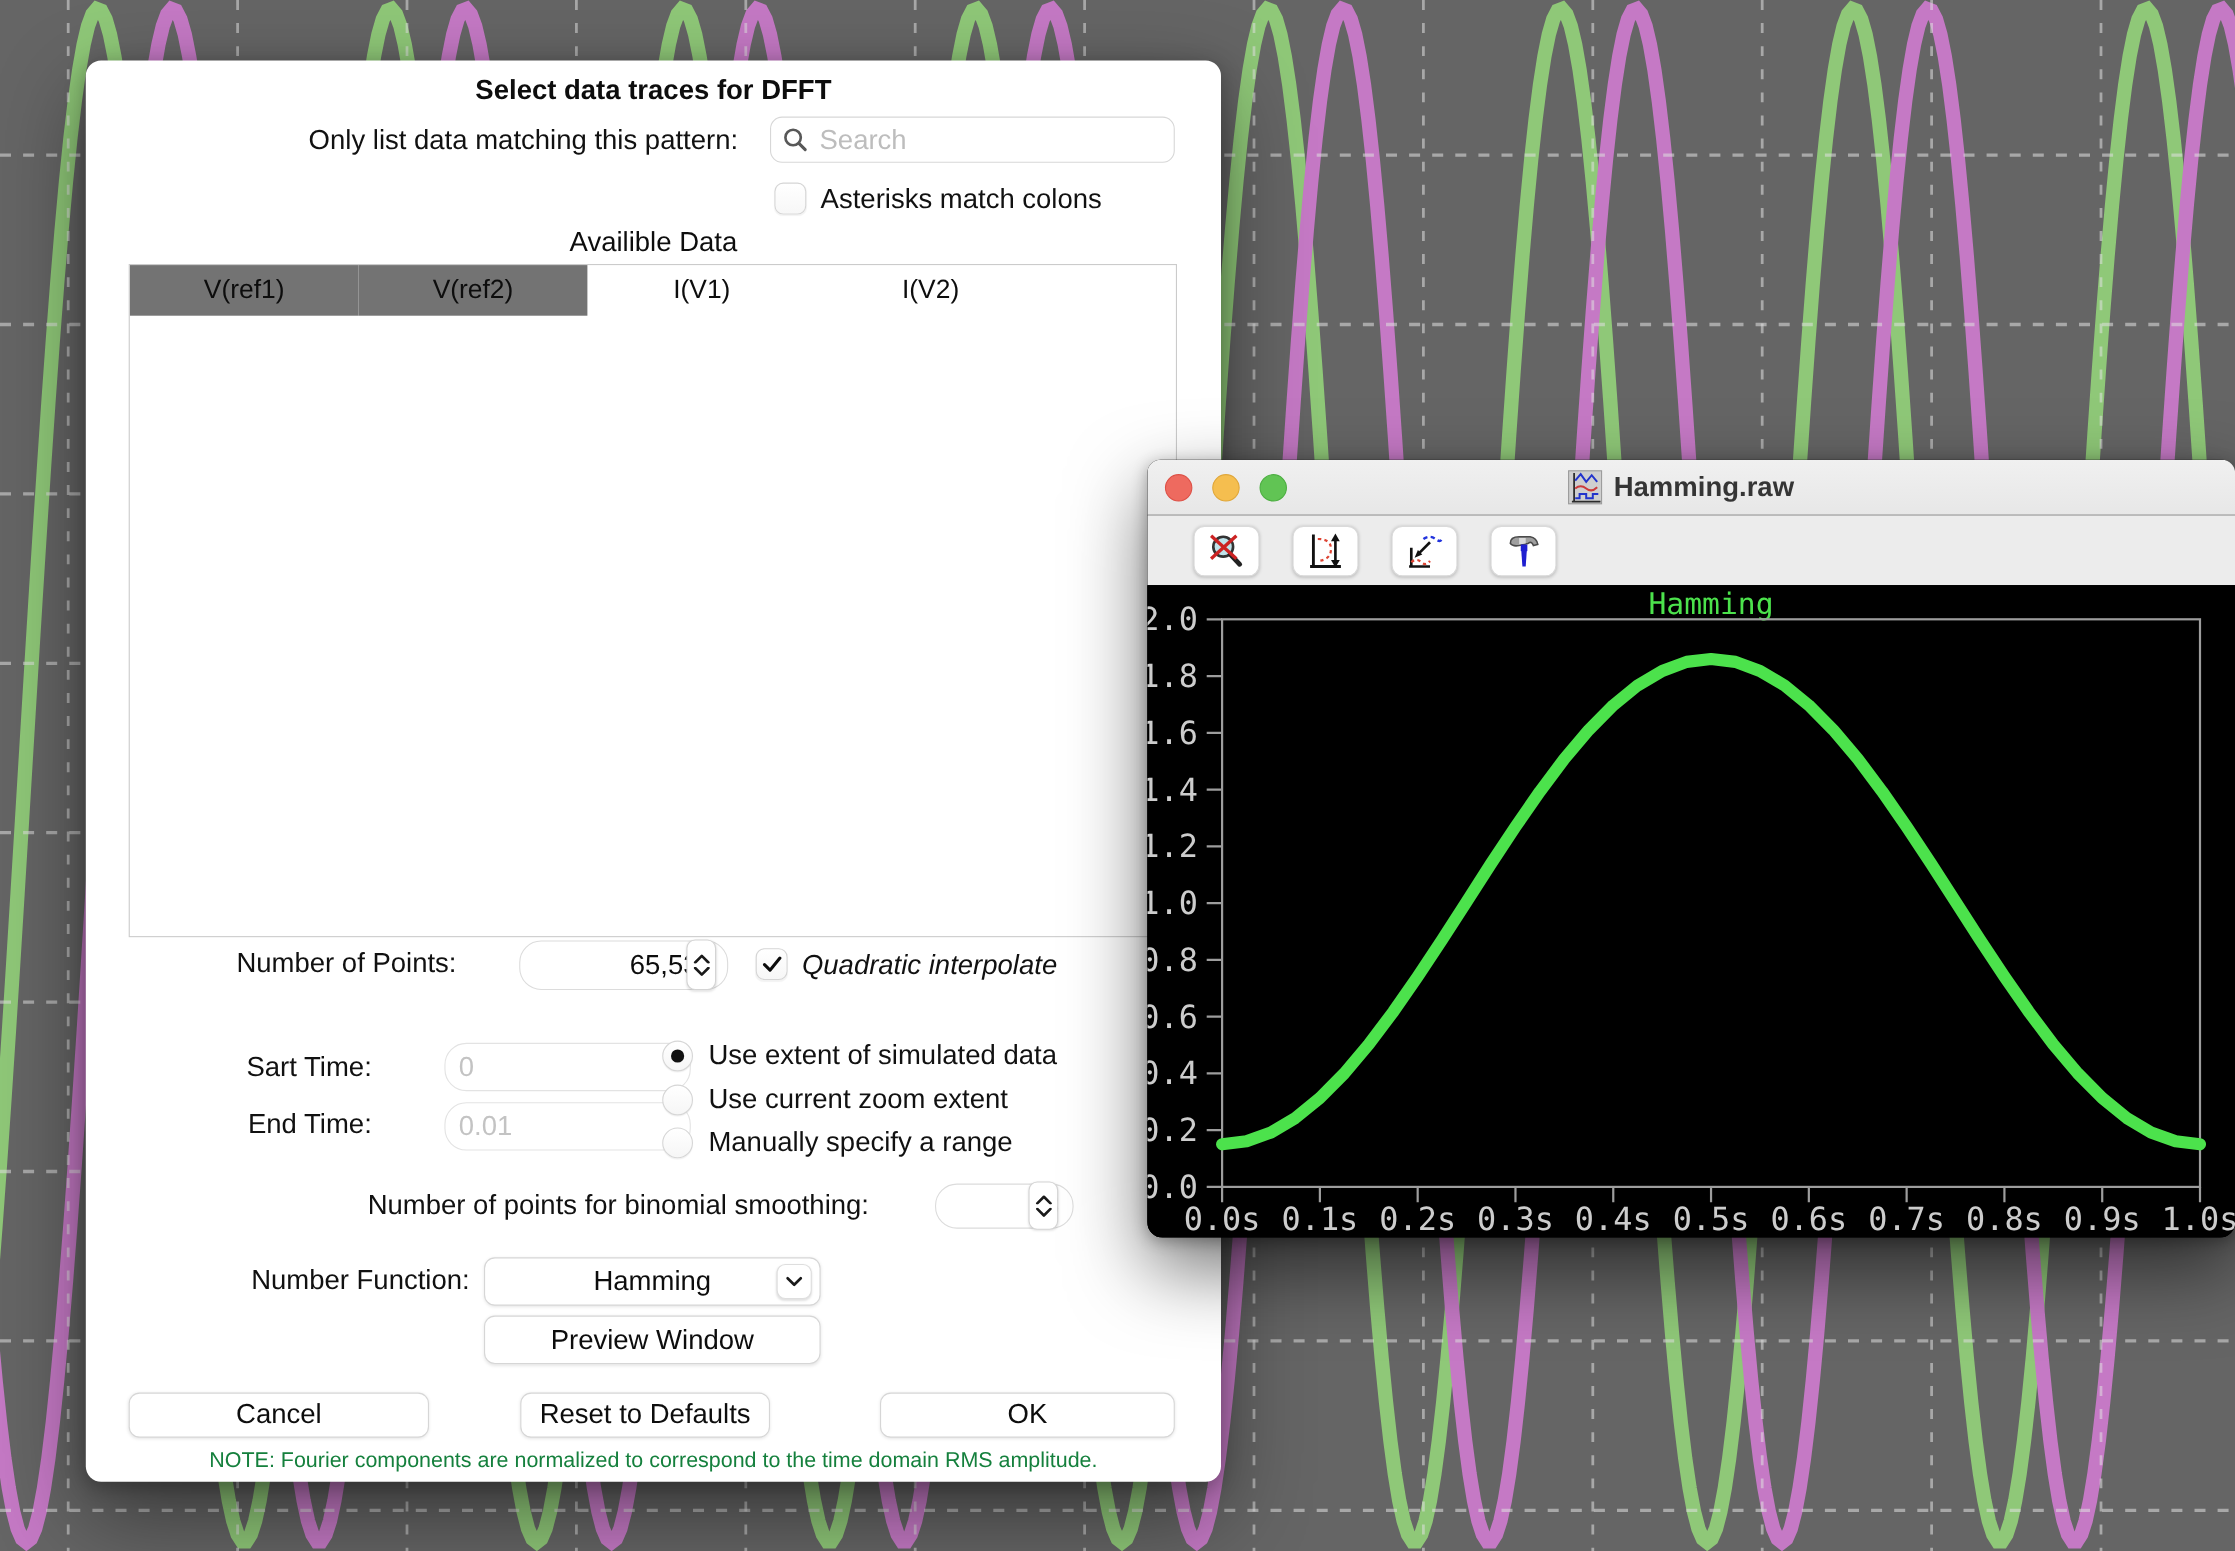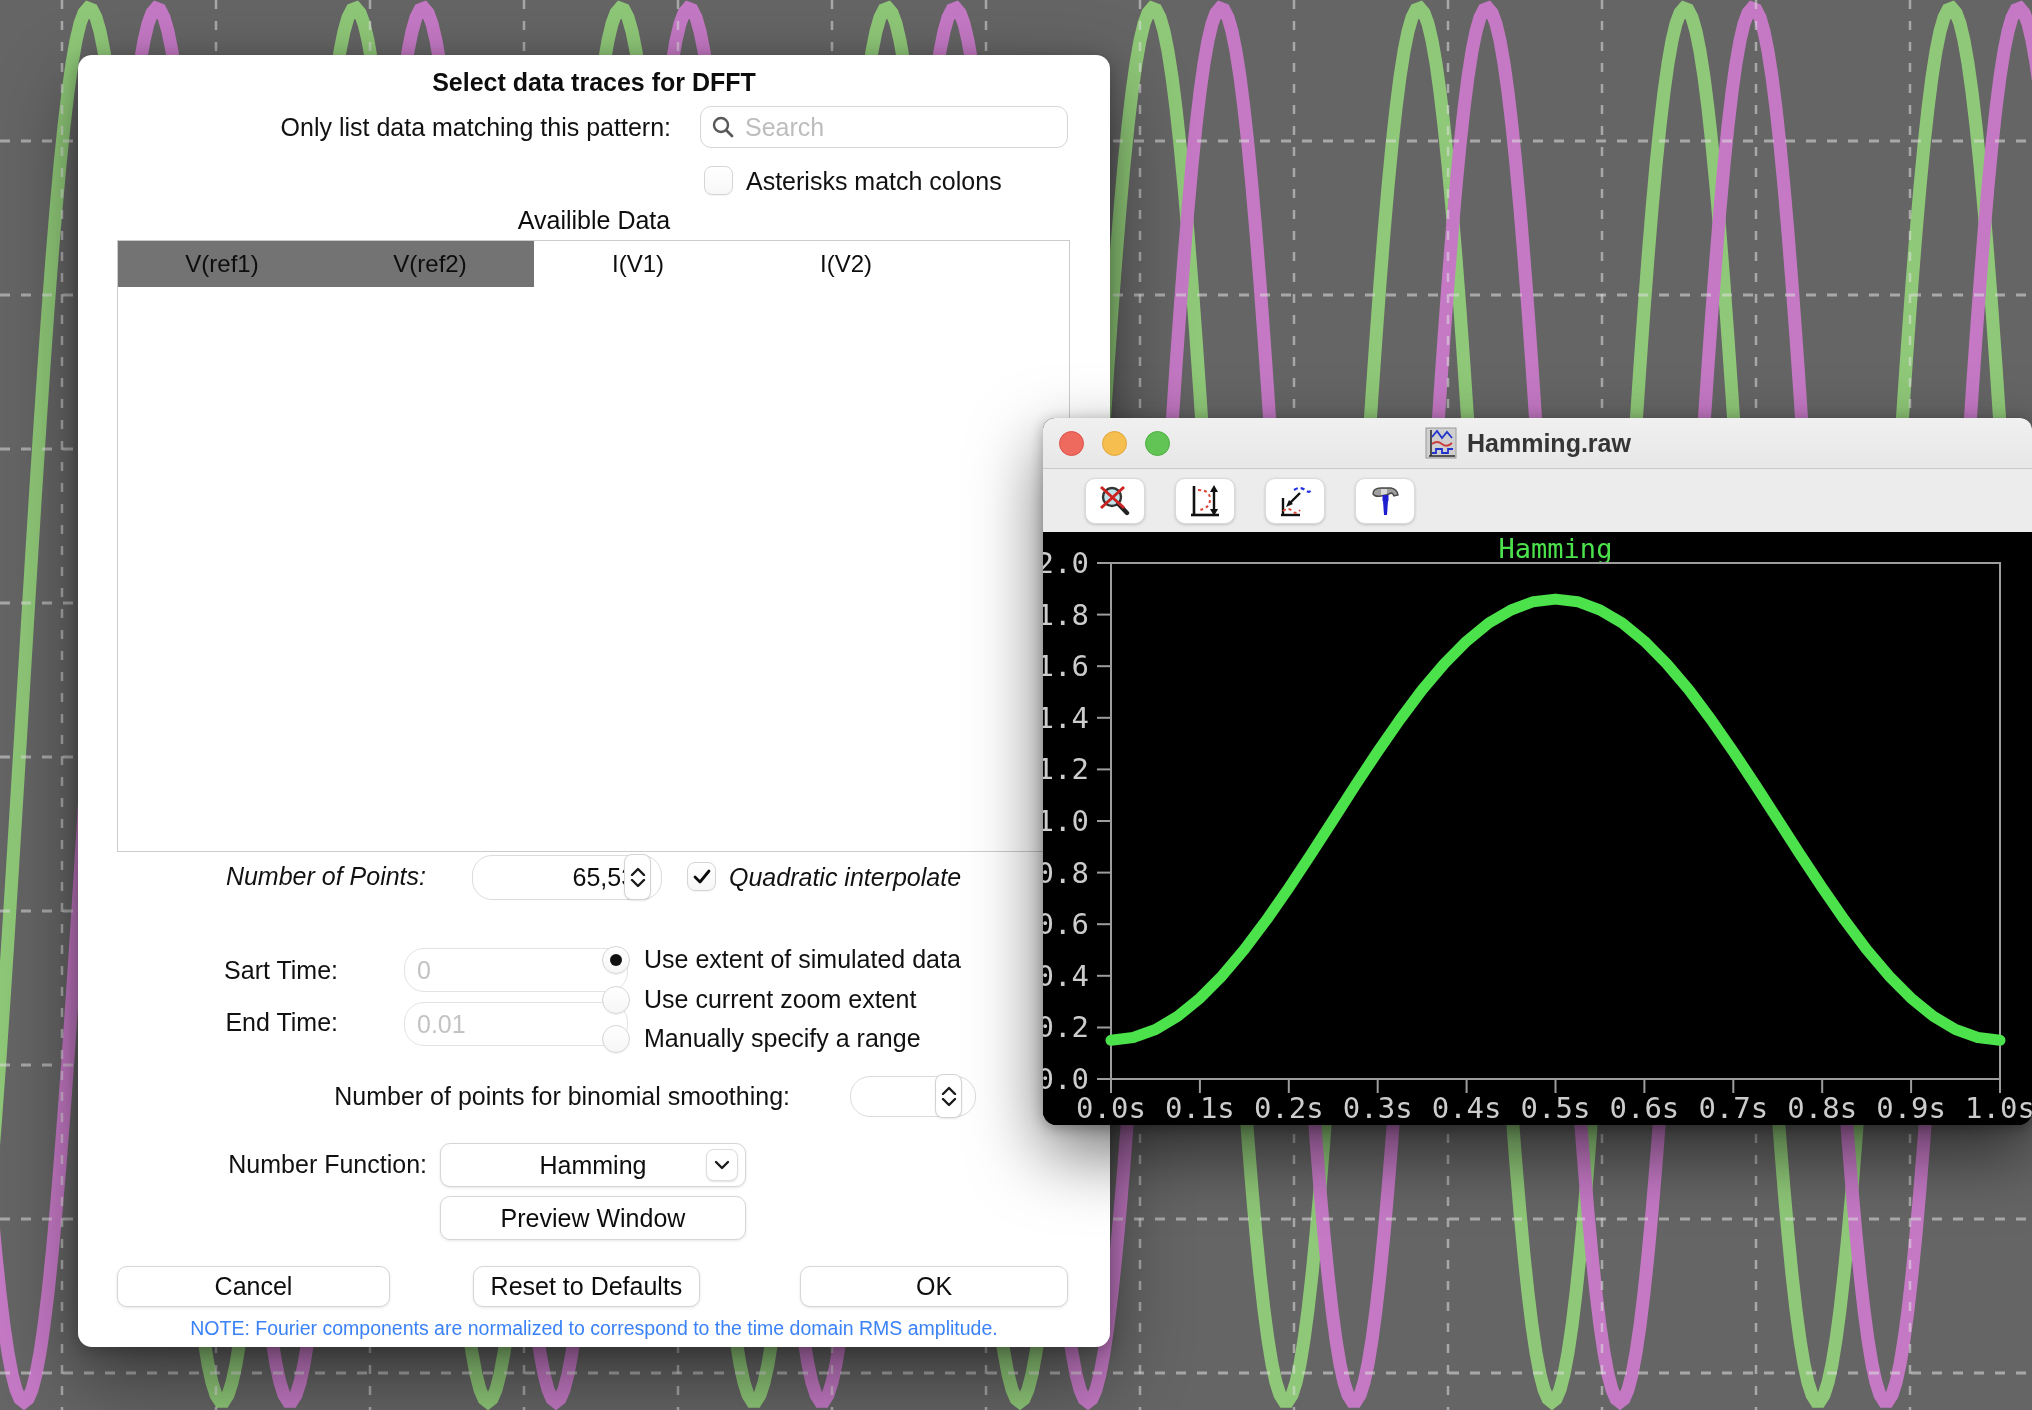--- a/index.html
+++ b/index.html
@@ -47,21 +47,21 @@
   .datalist .cell{
     width:208px;height:46px;line-height:46px;text-align:center;font-size:24px;flex:0 0 auto;
   }
   .datalist .cell.sel{background:#737373;}
   .fld{
     position:absolute;background:#fff;border:1.5px solid #dcdcdc;border-radius:20px;
     font-size:25px;display:flex;align-items:center;margin-left:44px;
   }
   .fld.num{justify-content:flex-end;padding-right:12px;}
   .fld .ph{color:#c3c3c3;}
-  .np-label{left:16px;width:332px;top:807px;font-style:italic;}
+  .np-label{left:5px;width:332px;top:807px;}
   .np-field{left:350px;top:800px;width:190px;height:45px;}
   .stepper{
     position:absolute;width:27px;height:46px;background:#fff;border:1.5px solid #d4d4d4;border-radius:8px;
     box-shadow:0 1px 2px rgba(0,0,0,.10);display:flex;flex-direction:column;align-items:center;justify-content:center;gap:3px;
   }
   .np-stepper{left:546px;top:799px;}
   .bin-stepper{left:857px;top:1019px;height:44px;}
   .st-label{left:0;width:260px;top:901px;}
   .et-label{left:0;width:260px;top:953px;}
   .st-field{left:282px;top:893px;width:224px;height:44px;padding-left:12px;border-color:#e3e3e3;}
@@ -83,21 +83,21 @@
   }
   .wf-dropdown{left:362px;top:1088px;width:306px;height:44px;}
   .wf-chevron{
     position:absolute;right:7px;top:5px;width:32px;height:32px;border:1px solid #dedede;border-radius:8px;
     background:#fff;box-shadow:0 1px 2px rgba(0,0,0,.12);display:flex;align-items:center;justify-content:center;
   }
   .preview-btn{left:362px;top:1141px;width:306px;height:44px;}
   .cancel-btn{left:39px;top:1211px;width:273px;height:41px;}
   .reset-btn{left:395px;top:1211px;width:227px;height:41px;}
   .ok-btn{left:722px;top:1211px;width:268px;height:41px;}
-  .note{position:absolute;top:1262px;left:0;width:100%;text-align:center;font-size:19.5px;color:#3b82f6;}
+  .note{position:absolute;top:1262px;left:0;width:100%;text-align:center;font-size:19.5px;color:#15803d;}
 
   
   .plotwin{
     position:absolute;left:1043px;top:418px;width:989px;height:707px;z-index:20;
     border-radius:12px 12px 14px 14px;overflow:hidden;
     box-shadow:0 28px 70px rgba(0,0,0,.55), 0 3px 14px rgba(0,0,0,.3);
     background:#000;
   }
   .titlebar{
     position:absolute;left:0;top:0;width:100%;height:50px;

